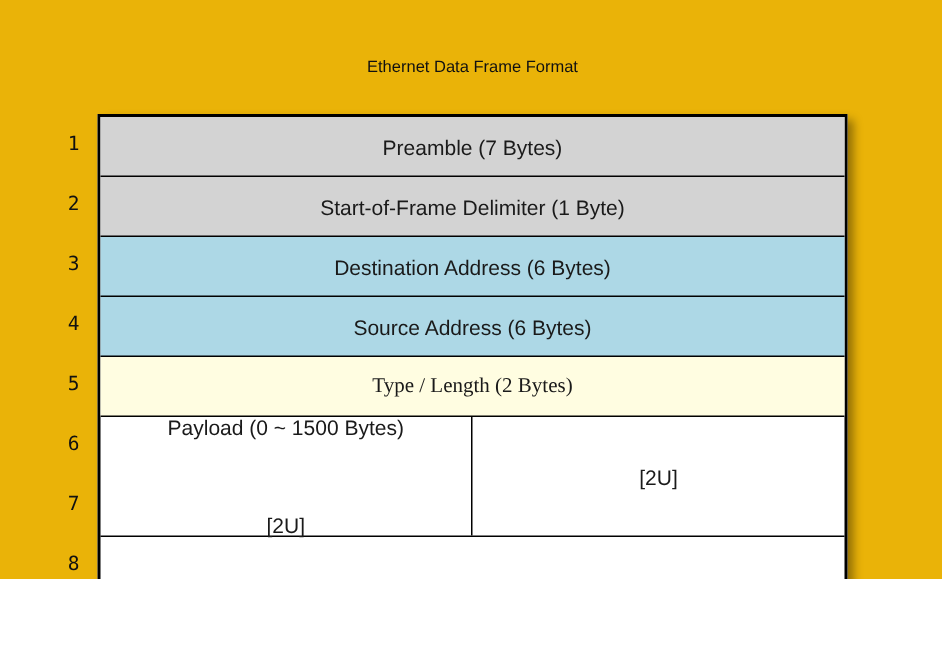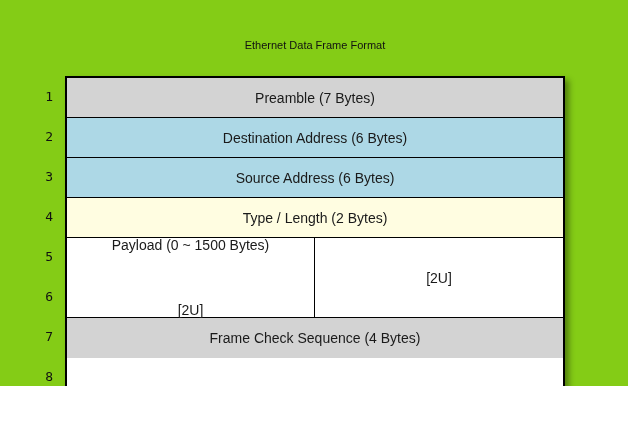--- a/index.html
+++ b/index.html
@@ -5,21 +5,21 @@
   html, body {
     margin: 0;
     padding: 0;
     background: #ffffff;
     font-family: "Liberation Sans", sans-serif;
   }
   .canvas {
     position: relative;
     width: 628px;
     height: 386px;
-    background: #84cc16;
+    background: #eab308;
     overflow: hidden;
   }
   .title-block {
     position: absolute;
     left: 65px;
     top: 38px;
     width: 500px;
     text-align: center;
     color: #111111;
     font-size: 11px;
@@ -103,28 +103,28 @@
     <div class="row-num">3</div>
     <div class="row-num">4</div>
     <div class="row-num">5</div>
     <div class="row-num">6</div>
     <div class="row-num">7</div>
     <div class="row-num">8</div>
   </div>
 
   <div class="frame-table">
     <div class="frame-row" style="background: rgb(211, 211, 211);">Preamble (7 Bytes)</div>
+    <div class="frame-row" style="background: rgb(211, 211, 211);">Start-of-Frame Delimiter (1 Byte)</div>
     <div class="frame-row" style="background: rgb(173, 216, 230);">Destination Address (6 Bytes)</div>
     <div class="frame-row" style="background: rgb(173, 216, 230); text-align: right;">Source Address (6 Bytes)</div>
-    <div class="frame-row" style="background: rgb(255, 253, 225);">Type / Length (2 Bytes)</div>
+    <div class="frame-row" style="background: rgb(255, 253, 225); font-family: Liberation Serif, serif;">Type / Length (2 Bytes)</div>
     <div class="split-row">
       <div class="split-cell left">
         <span>Payload (0 ~ 1500 Bytes)</span>
         <span>[2U]</span>
       </div>
       <div class="split-cell">
         <span>[2U]</span>
       </div>
     </div>
-    <div class="frame-row last" style="background: rgb(211, 211, 211);">Frame Check Sequence (4 Bytes)</div>
   </div>
 
 </div>
 
 </body></html>

